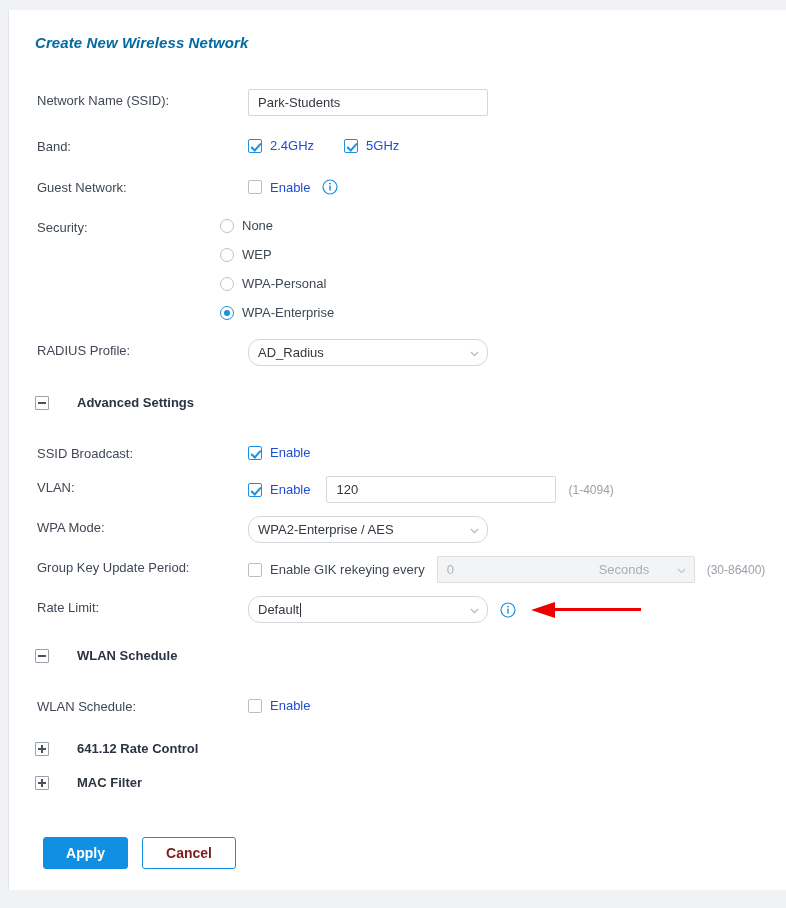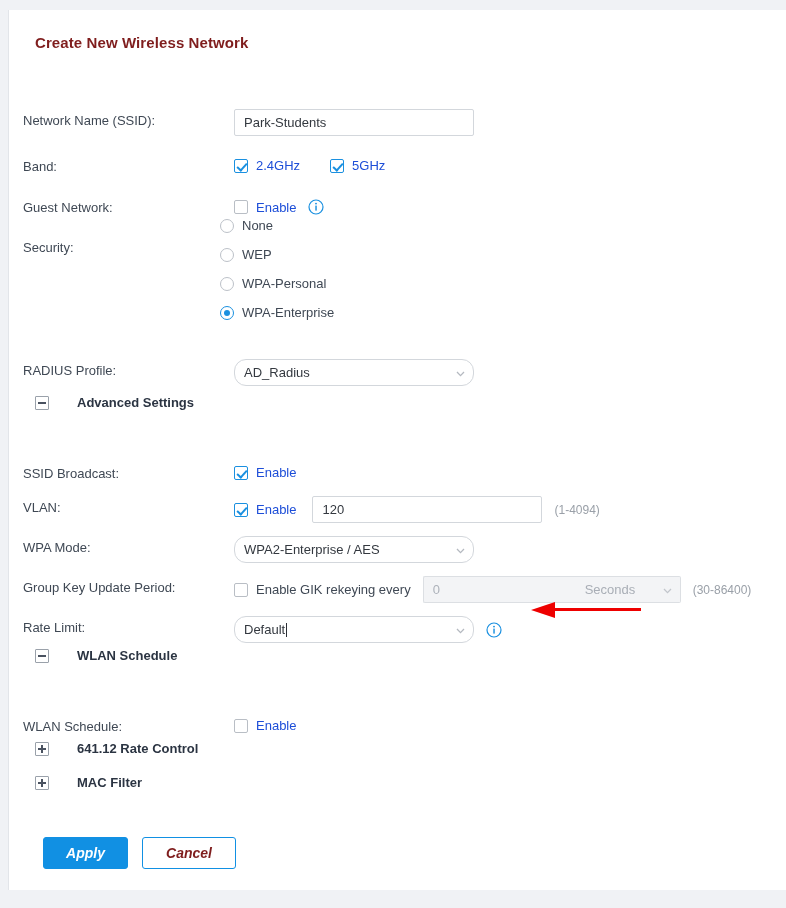--- a/index.html
+++ b/index.html
@@ -25,31 +25,31 @@
     border-left: 1px solid #e2e5e9;
     box-sizing: border-box;
     overflow: hidden;
   }
   .card-title {
     position: absolute;
     left: 26px;
     top: 24px;
     font-size: 15px;
     font-weight: bold;
-    color: #7f1d1d;
+    color: #0369a1;
     letter-spacing: 0.1px;
+    font-style: italic;
   }
 
   
   .row {
     position: absolute;
-    left: 14px;
+    left: 28px;
     right: 0;
     height: 28px;
-    margin-top: 20px;
   }
   .row-label {
     position: absolute;
     left: 0;
     top: 4px;
     width: 210px;
     font-size: 13px;
     color: #3f4854;
     white-space: nowrap;
   }
@@ -264,21 +264,20 @@
     box-sizing: border-box;
     height: 32px;
     border-radius: 3px;
     font-family: "Liberation Sans", sans-serif;
     font-size: 14px;
     font-weight: bold;
     cursor: pointer;
     display: flex;
     align-items: center;
     justify-content: center;
-    font-style: italic;
   }
   .btn-primary {
     width: 85px;
     background: #1190e3;
     border: 1px solid #1190e3;
     color: #ffffff;
   }
   .btn-secondary {
     width: 94px;
     margin-left: 14px;

